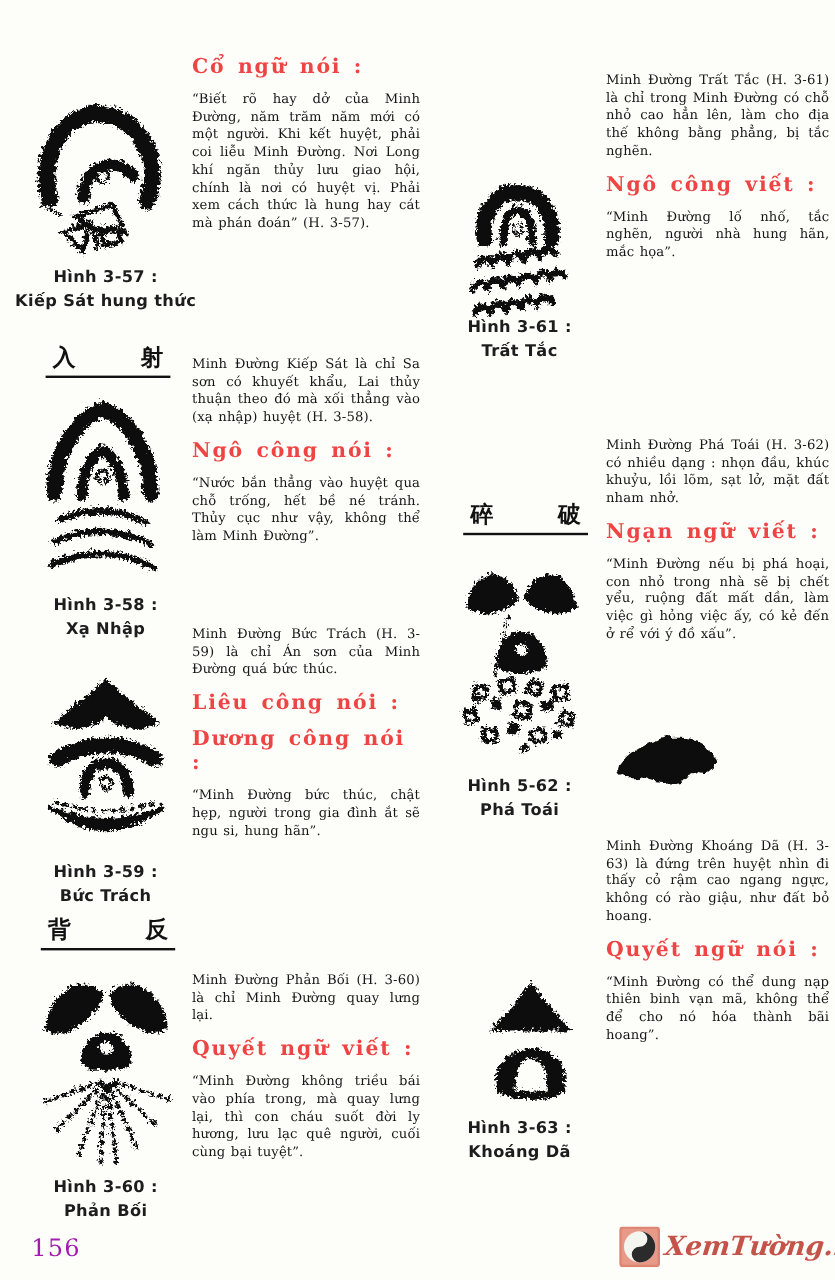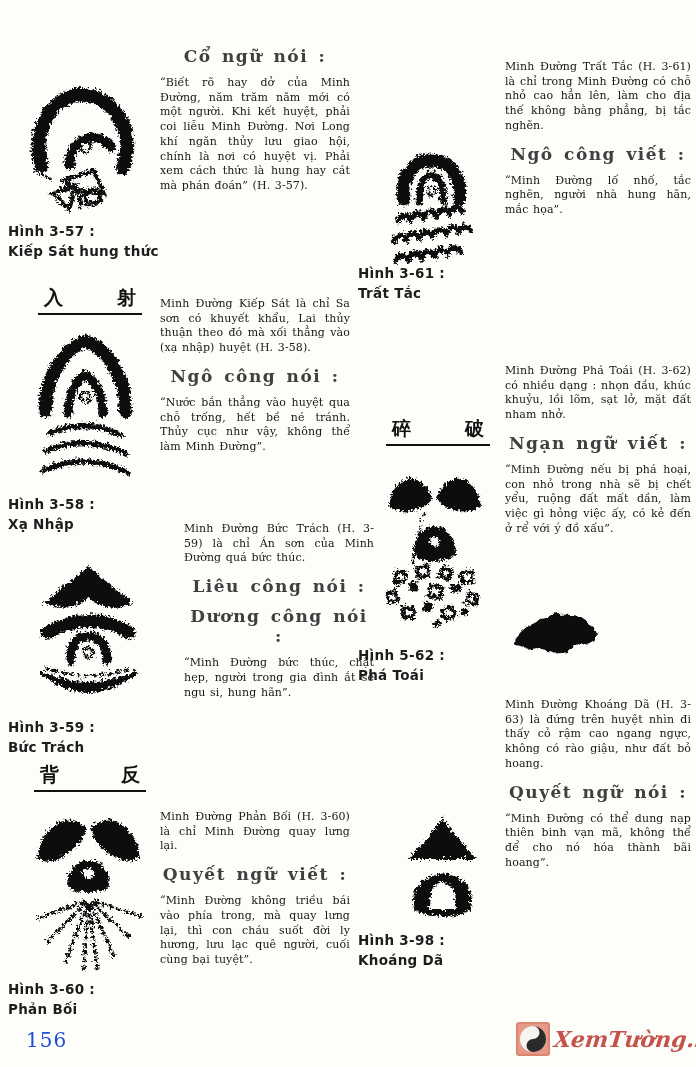--- a/index.html
+++ b/index.html
@@ -10,42 +10,42 @@
   }
   .abs{position:absolute;}
   
   .tgroup{position:absolute;}
   .para{
     font-size:11px;line-height:1.34;text-align:justify;
     margin:0 0 10px 0;letter-spacing:.1px;word-spacing:1px;
     color:#161616;
   }
   .qhead{
-    font-size:17px;font-weight:bold;text-align:center;
-    margin:10px 0 10px 0;letter-spacing:1.5px;word-spacing:3px;color:#404040;
+    font-size:17px;font-weight:bold;
+    margin:10px 0 10px 0;letter-spacing:1.5px;word-spacing:3px;color:#ef4444;
   }
   
   .cap{
-    position:absolute;
+    position:absolute;text-align:center;
     font-family:"DejaVu Sans","Liberation Sans",sans-serif;
     font-weight:bold;font-size:13.5px;line-height:1.45;color:#1d1d1d;
     letter-spacing:.3px;
   }
   
   .cjk{
     position:absolute;display:flex;justify-content:space-between;
     align-items:flex-end;border-bottom:2.5px solid #111;
     padding:0 6px 2px 6px;
     font-size:19px;font-weight:bold;color:#111;
     font-family:"DejaVu Serif",serif;
   }
   .fig svg{display:block;}
   #page-number{
     position:absolute;left:26px;top:1028px;
-    font-size:20px;letter-spacing:1px;color:#1d4ed8;
+    font-size:20px;letter-spacing:1px;color:#a21caf;
   }
   
   #watermark{
     position:absolute;left:516px;top:1022px;width:176px;height:42px;
     display:flex;align-items:flex-start;gap:4px;
   }
   #wm-text{
     font-family:"DejaVu Serif",serif;font-style:italic;font-weight:bold;
     font-size:22px;color:#c4544a;white-space:nowrap;transform:skewX(-6deg);
     line-height:34px;
@@ -165,21 +165,21 @@
     <div class="qhead">Cổ ngữ nói :</div>
     <p class="para">“Biết rõ hay dở của Minh Đường, năm trăm năm mới có một người. Khi kết huyệt, phải coi liễu Minh Đường. Nơi Long khí ngăn thủy lưu giao hội, chính là nơi có huyệt vị. Phải xem cách thức là hung hay cát mà phán đoán” (H. 3-57).</p>
   </div>
 
   <div class="tgroup" style="left:160px;top:297px;width:190px;">
     <p class="para">Minh Đường Kiếp Sát là chỉ Sa sơn có khuyết khẩu, Lai thủy thuận theo đó mà xối thẳng vào (xạ nhập) huyệt (H. 3-58).</p>
     <div class="qhead">Ngô công nói :</div>
     <p class="para">“Nước bắn thẳng vào huyệt qua chỗ trống, hết bề né tránh. Thủy cục như vậy, không thể làm Minh Đường”.</p>
   </div>
 
-  <div class="tgroup" style="left:160px;top:522px;width:190px;margin-left:24px;">
+  <div class="tgroup" style="left:160px;top:522px;width:190px;">
     <p class="para">Minh Đường Bức Trách (H. 3-59) là chỉ Án sơn của Minh Đường quá bức thúc.</p>
     <div class="qhead">Liêu công nói :</div>
     <div class="qhead">Dương công nói :</div>
     <p class="para">“Minh Đường bức thúc, chật hẹp, người trong gia đình ắt sẽ ngu si, hung hãn”.</p>
   </div>
 
   <div class="tgroup" style="left:160px;top:810px;width:190px;">
     <p class="para">Minh Đường Phản Bối (H. 3-60) là chỉ Minh Đường quay lưng lại.</p>
     <div class="qhead">Quyết ngữ viết :</div>
     <p class="para">“Minh Đường không triều bái vào phía trong, mà quay lưng lại, thì con cháu suốt đời ly hương, lưu lạc quê người, cuối cùng bại tuyệt”.</p>
@@ -254,21 +254,21 @@
     <svg width="90" height="112" viewBox="0 0 90 112">
       <g filter="url(#spiky)" stroke="#111" stroke-linecap="round">
         <path d="M45,6 C36,20 24,32 13,45 L77,45 C66,32 54,20 45,6 Z" fill="#111" stroke-width="2"></path>
         <path d="M18,96 C8,50 82,50 72,96 C55,104 35,104 18,96 Z" fill="#111" stroke-width="2"></path>
         <path d="M32,96 Q32,68 45,68 Q58,68 58,96 Z" fill="#fdfdfa" stroke="none"></path>
       </g>
     </svg>
   </div>
 
   <div class="cap" style="left:358px;top:931px;width:150px;">
-    <div>Hình 3-98 :</div>
+    <div>Hình 3-63 :</div>
     <div>Khoáng Dã</div>
   </div>
 
   <div class="tgroup" style="left:505px;top:60px;width:186px;">
     <p class="para">Minh Đường Trất Tắc (H. 3-61) là chỉ trong Minh Đường có chỗ nhỏ cao hẳn lên, làm cho địa thế không bằng phẳng, bị tắc nghẽn.</p>
     <div class="qhead">Ngô công viết :</div>
     <p class="para">“Minh Đường lố nhố, tắc nghẽn, người nhà hung hãn, mắc họa”.</p>
   </div>
 
   <div class="tgroup" style="left:505px;top:320px;width:186px;margin-top:44px;">

